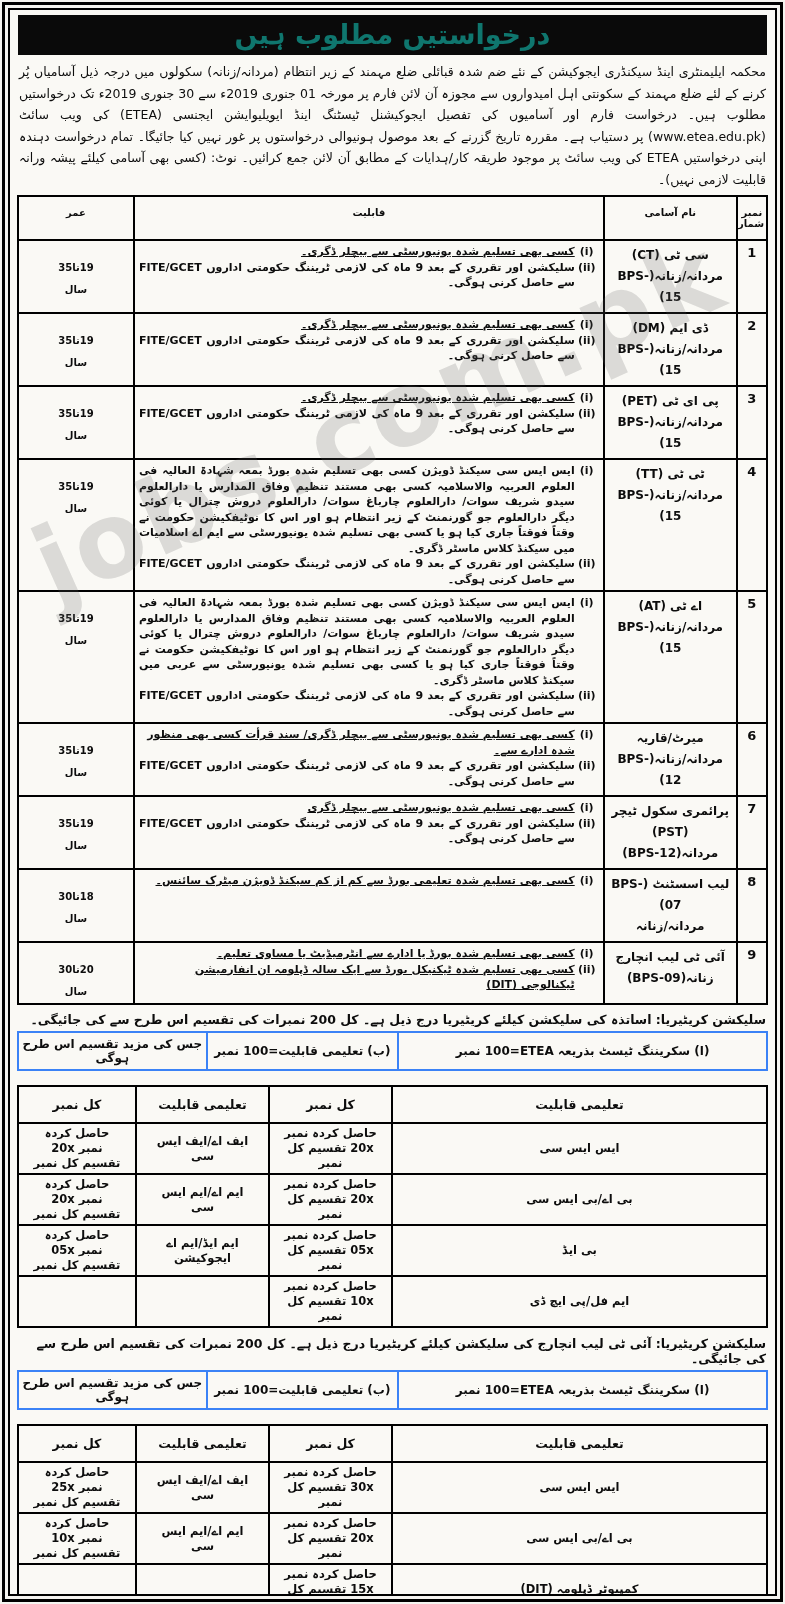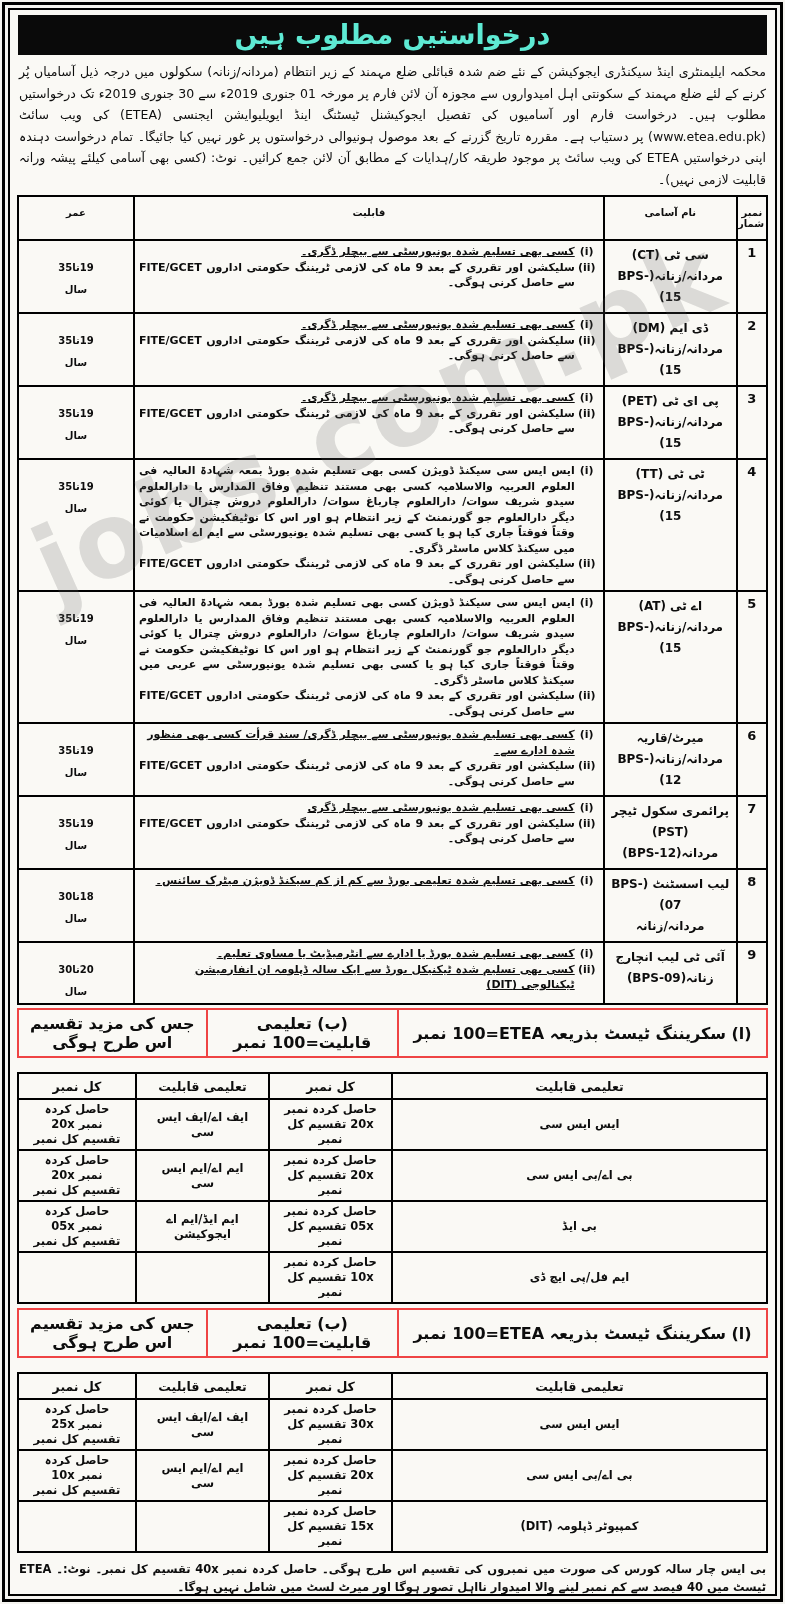--- a/index.html
+++ b/index.html
@@ -4,44 +4,44 @@
 <style>
   * { box-sizing: border-box; margin: 0; padding: 0; }
   html, body { width: 785px; }
   body { height: 1604px; background: #e9e7e2; font-family: "DejaVu Sans", sans-serif; color: #0d0d0d; }
   .page { width: 785px; height: 1604px; background: #f5f4f0; position: relative; overflow: hidden; }
   .frame { position: absolute; inset: 2px; border: 3px solid #000; padding: 3px; }
   .inner { border: 2px solid #000; height: 100%; padding: 5px 7px 6px; display: flex; flex-direction: column; position: relative; overflow: hidden; background: #faf9f5; }
 
   .watermark { position: absolute; left: 30px; top: 500px; width: 760px; transform: rotate(-24deg); transform-origin: left center; font-size: 104px; font-weight: bold; color: rgba(95,95,95,0.20); letter-spacing: 3px; direction: ltr; text-align: left; pointer-events: none; z-index: 5; white-space: nowrap; }
 
-  .titlebar { flex: 0 0 40px; background: #0a0a0a; color: #5eead4; font-size: 27px; font-weight: bold; text-align: center; line-height: 40px; margin: 0 1px 5px; }
+  .titlebar { flex: 0 0 40px; background: #0a0a0a; color: #0f766e; font-size: 27px; font-weight: bold; text-align: center; line-height: 40px; margin: 0 1px 5px; }
   .intro { font-size: 12.5px; font-weight: normal; line-height: 21.5px; text-align: justify; padding: 1px 2px 5px; }
 
   table { width: 100%; border-collapse: collapse; table-layout: fixed; }
   .mt th, .mt td { border: 2px solid #000; vertical-align: top; }
   .mt { margin-bottom: 2px; }
   .mt th { font-size: 10px; font-weight: bold; padding: 10px 2px; height: 38px; }
   .sn { font-size: 13px; font-weight: bold; text-align: center; padding-top: 4px; }
   .post { font-size: 12px; font-weight: bold; text-align: center; padding: 4px 2px; line-height: 21px; }
   .qual { padding: 3px 4px; }
   .qi { display: flex; font-size: 11px; line-height: 15.5px; font-weight: bold; }
   .qm { flex: 0 0 24px; text-align: center; }
   .qt { flex: 1; text-align: justify; }
   .qi.c .qt { text-align: right; text-decoration: underline; }
   .age { font-size: 10px; font-weight: bold; text-align: center; padding-top: 16px; line-height: 22px; }
   tr.mh52 td { height: 52px; } tr.mh46 td { height: 46px; } tr.mh92 td { height: 92px; }
   tr.mh96 td { height: 96px; } tr.mh44 td { height: 44px; } tr.mh50 td { height: 50px; }
 
   .selhead { font-size: 12.5px; font-weight: bold; padding: 5px 2px 3px; }
   .ss { margin: 1px 0 14px; }
-  .ss td { border: 2px solid #ef4444; font-size: 16px; font-weight: bold; text-align: center; padding: 4px 3px; height: 28px; vertical-align: middle; }
+  .ss td { border: 2px solid #3b82f6; font-size: 12px; font-weight: bold; text-align: center; padding: 4px 3px; height: 28px; vertical-align: middle; }
   .ct { margin-bottom: 3px; }
   .ct th, .ct td { border: 2px solid #000; text-align: center; vertical-align: middle; }
-  .ct th { height: 26px; font-weight: bold; font-size: 12.5px; padding: 2px; }
+  .ct th { height: 37px; font-weight: bold; font-size: 12.5px; padding: 2px; }
   .ct td { height: 33px; font-weight: bold; font-size: 11.5px; line-height: 15px; padding: 2px 12px; }
 
   .bsnote { font-size: 11.5px; font-weight: bold; line-height: 18px; text-align: justify; padding: 4px 2px 2px; }
 </style>
 </head>
 <body>
 
 <div class="page">
   <div class="frame">
     <div class="inner">
@@ -256,20 +256,21 @@
                 </div>
           </td>
           <td class="age">
                 <div>20تا30</div>
                 <div>سال</div>
               </td>
         </tr>
       </tbody>
         </table>
 
+      <div class="selhead">سلیکشن کریٹیریا: اساتذہ کی سلیکشن کیلئے کریٹیریا درج ذیل ہے۔ کل 200 نمبرات کی تقسیم اس طرح سے کی جائیگی۔</div>
 
       <table class="ss">
         <colgroup>
             <col style="width:366px">
             <col style="width:190px">
             <col style="width:187px">
           </colgroup>
         <tbody>
             <tr>
           <td>(ا) سکریننگ ٹیسٹ بذریعہ ETEA‏=‏100 نمبر</td>
@@ -313,20 +314,21 @@
         </tr>
         <tr>
           <td>ایم فل/پی ایچ ڈی</td>
               <td>حاصل کردہ نمبر ‎10x تقسیم کل نمبر</td>
               <td></td>
               <td></td>
         </tr>
       </tbody>
         </table>
 
+      <div class="selhead">سلیکشن کریٹیریا: آئی ٹی لیب انچارج کی سلیکشن کیلئے کریٹیریا درج ذیل ہے۔ کل 200 نمبرات کی تقسیم اس طرح سے کی جائیگی۔</div>
 
       <table class="ss">
         <colgroup>
             <col style="width:366px">
             <col style="width:190px">
             <col style="width:187px">
           </colgroup>
         <tbody>
             <tr>
           <td>(ا) سکریننگ ٹیسٹ بذریعہ ETEA‏=‏100 نمبر</td>

